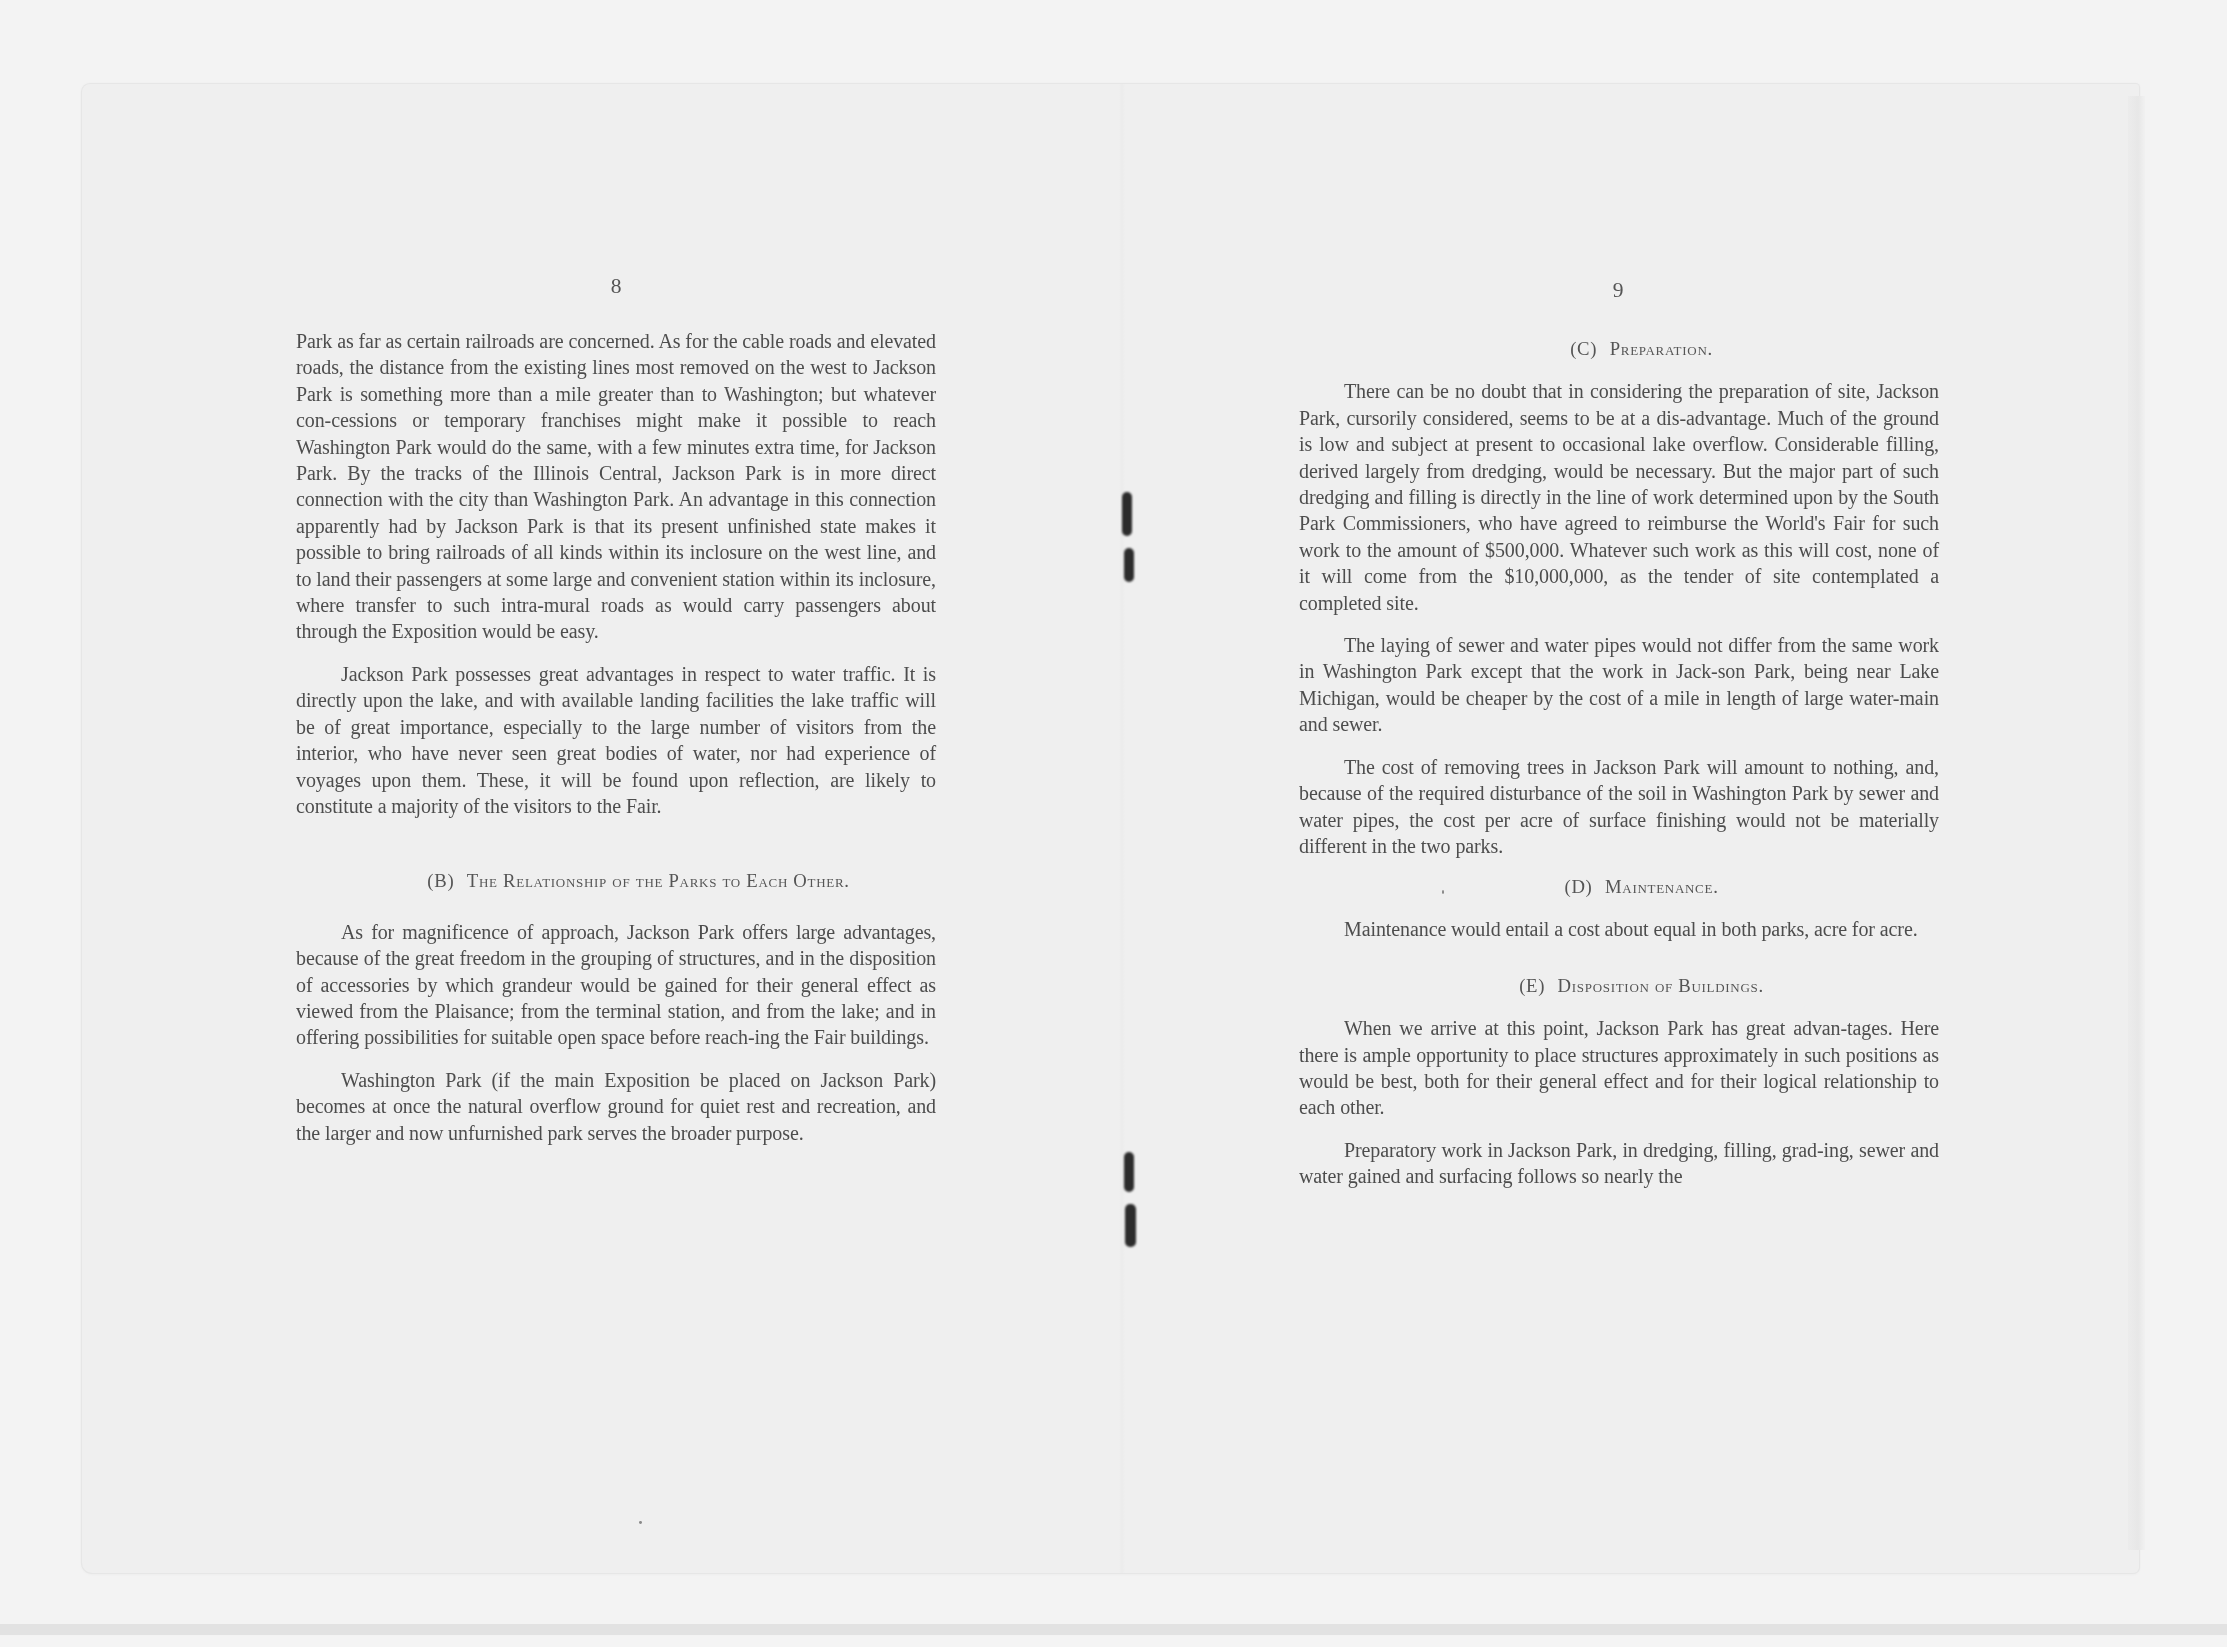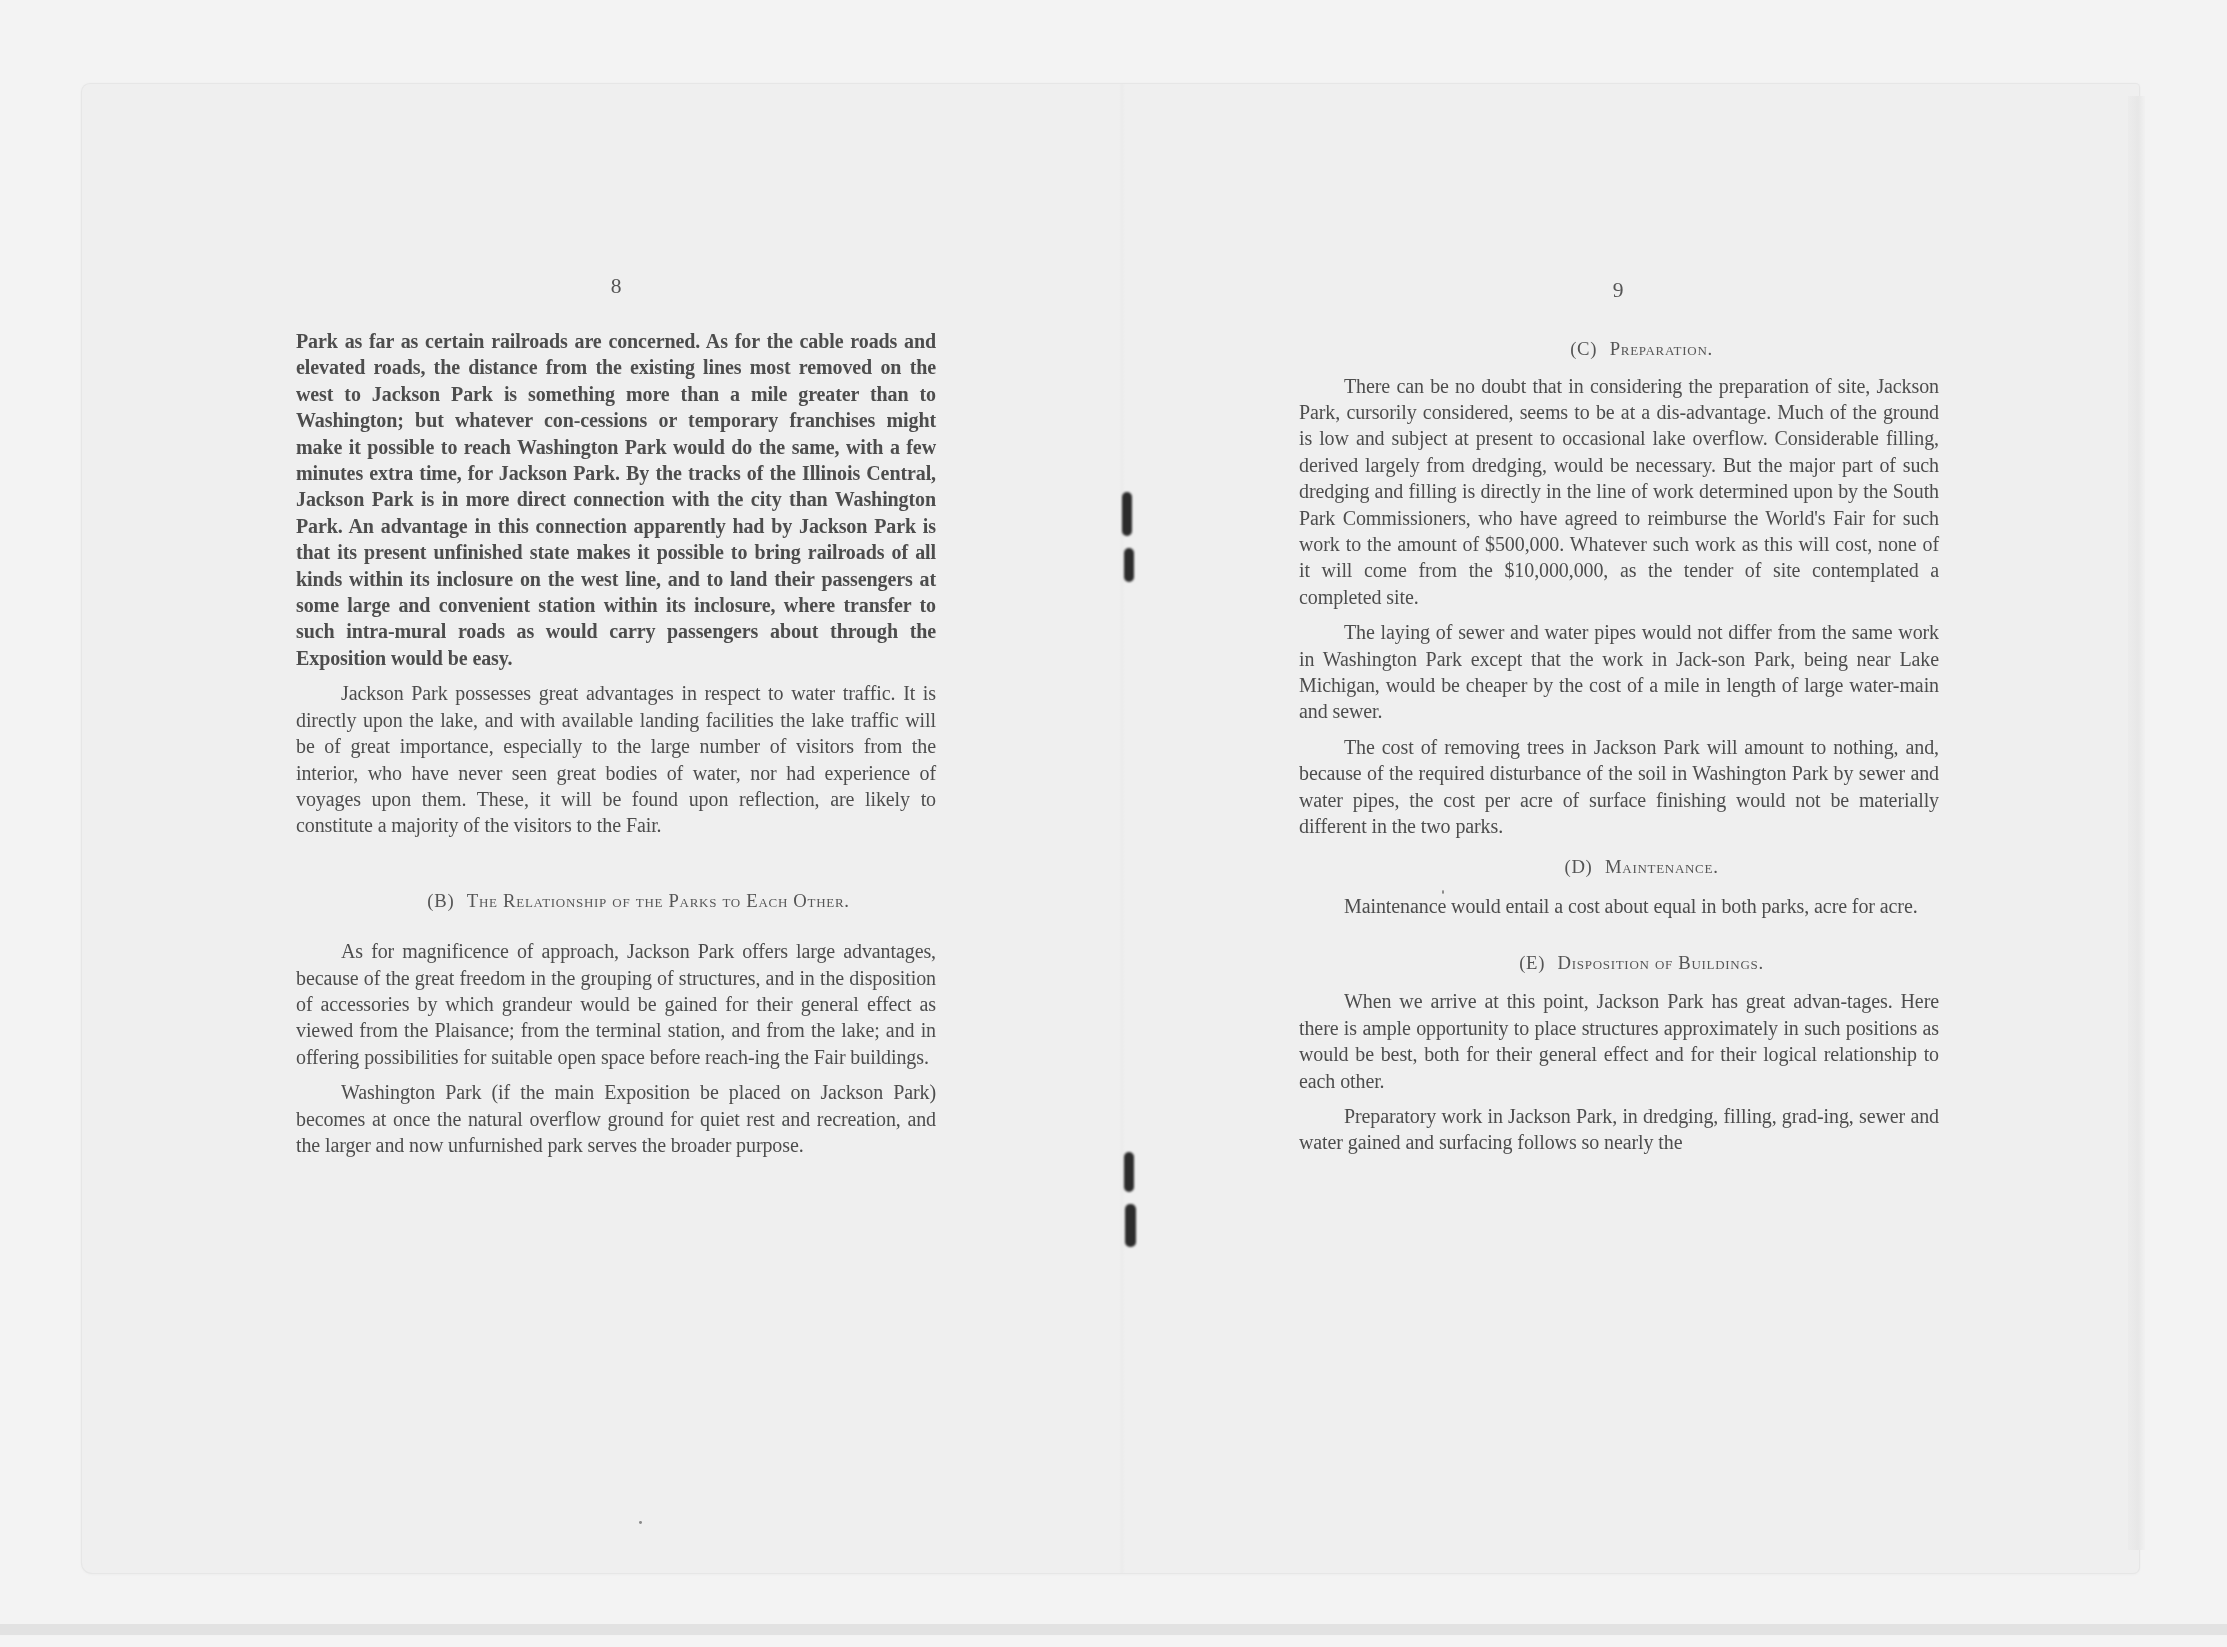--- a/index.html
+++ b/index.html
@@ -58,22 +58,22 @@
   .column {
     position: absolute;
     width: 640px;
     font-size: 20px;
     line-height: 26.4px;
     text-align: justify;
     color: #4d4d4d;
     letter-spacing: -0.1px;
   }
   .column p { margin: 0; text-indent: 45px; }
-  .column p.noindent { text-indent: 0; font-weight: bold; }
-  .column p + p { margin-top: 9px; }
+  .column p.noindent { text-indent: 0; }
+  .column p + p { margin-top: 16px; }
   .heading {
     text-align: center;
     font-variant: small-caps;
     font-size: 18.7px;
     letter-spacing: 0.7px;
     color: #555;
     text-indent: 0;
   }
   .heading .label { margin-right: 12.5px; }
   .speck {

